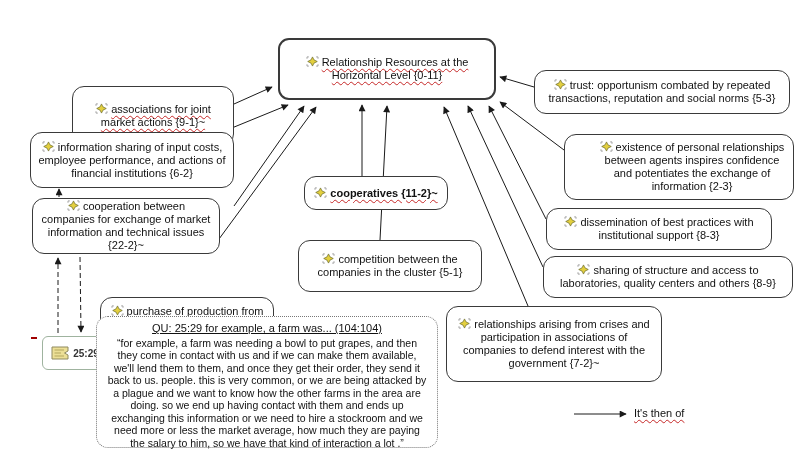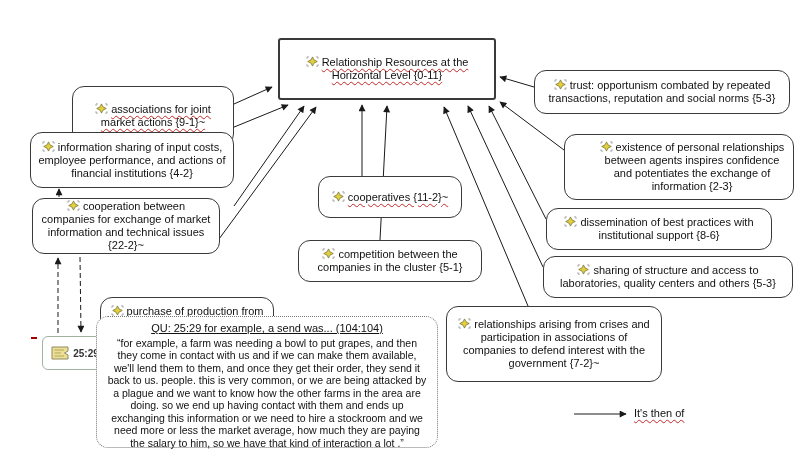--- a/index.html
+++ b/index.html
@@ -8,27 +8,27 @@
   svg.edges{position:absolute;left:0;top:0;z-index:0;}
   .node{position:absolute;z-index:2;background:#fff;border:1.4px solid #3a3a3a;
         border-radius:12px;box-sizing:border-box;display:flex;align-items:center;
         justify-content:center;padding:3px 6px;font-size:11px;line-height:13px;}
   .node .inner{text-align:center;}
   .cic{width:13px;height:11px;margin-right:3px;vertical-align:-1px;}
   .qic{width:18px;height:14px;margin-right:4px;vertical-align:-3px;}
   .wavy{text-decoration:underline;text-decoration-style:wavy;
         text-decoration-color:#c62828;text-decoration-thickness:1px;text-underline-offset:2px;}
   
-  .n-central{left:278px;top:38px;width:218px;height:62px;border-width:2px;border-radius:3px;}
+  .n-central{left:278px;top:38px;width:218px;height:62px;border-width:2px;border-radius:11px;}
   .n-assoc{left:72px;top:86px;width:162px;height:60px;}
   .n-info{left:30px;top:132px;width:204px;height:56px;}
   .n-coop{left:32px;top:198px;width:188px;height:56px;}
   .n-purch{left:100px;top:256px;width:174px;height:42px;margin-top:41px;}
-  .n-coops{left:318px;top:176px;width:144px;height:42px;}
-  .n-comp{left:298px;top:240px;width:184px;height:42px;}
+  .n-coops{left:304px;top:176px;width:144px;height:34px;font-weight:bold;}
+  .n-comp{left:298px;top:240px;width:184px;height:52px;}
   .n-trust{left:534px;top:70px;width:256px;height:44px;}
   .n-exist{left:564px;top:134px;width:230px;height:66px;padding-left:32px;}
   .n-diss{left:546px;top:208px;width:226px;height:42px;}
   .n-share{left:543px;top:256px;width:250px;height:42px;}
   .n-rel{left:446px;top:306px;width:216px;height:76px;}
   .n-quote{left:42px;top:336px;width:66px;height:34px;border:1px solid #9fb39f;
            border-radius:6px;font-weight:bold;font-size:10px;color:#333;}
   .quote-box{position:absolute;z-index:2;left:96px;top:316px;width:342px;height:132px;
              background:#fff;border:1px dotted #777;border-radius:12px;box-sizing:border-box;
              padding:5px 10px;font-size:10.5px;line-height:12.5px;text-align:center;}
@@ -91,21 +91,21 @@
   </div>
 
   <div class="node n-assoc">
     <div class="inner"><svg class="cic">
           <use href="#code-ic"></use>
         </svg><span class="wavy">associations for joint market actions {9-1}~</span></div>
   </div>
   <div class="node n-info">
     <div class="inner"><svg class="cic">
           <use href="#code-ic"></use>
-        </svg><span>information sharing of input costs, employee performance, and actions of financial institutions {4-2}</span></div>
+        </svg><span>information sharing of input costs, employee performance, and actions of financial institutions {6-2}</span></div>
   </div>
   <div class="node n-coop">
     <div class="inner"><svg class="cic">
           <use href="#code-ic"></use>
         </svg><span>cooperation between companies for exchange of market information and technical issues {22-2}~</span></div>
   </div>
   <div class="node n-purch">
     <div class="inner"><svg class="cic">
           <use href="#code-ic"></use>
         </svg><span>purchase of production from other producers {20-1}</span></div>
@@ -128,40 +128,40 @@
         </svg><span>trust: opportunism combated by repeated transactions, reputation and social norms {5-3}</span></div>
   </div>
   <div class="node n-exist">
     <div class="inner"><svg class="cic">
           <use href="#code-ic"></use>
         </svg><span>existence of personal relationships between agents inspires confidence and potentiates the exchange of information {2-3}</span></div>
   </div>
   <div class="node n-diss">
     <div class="inner"><svg class="cic">
           <use href="#code-ic"></use>
-        </svg><span>dissemination of best practices with institutional support {8-6}</span></div>
+        </svg><span>dissemination of best practices with institutional support {8-3}</span></div>
   </div>
   <div class="node n-share">
     <div class="inner"><svg class="cic">
           <use href="#code-ic"></use>
-        </svg><span>sharing of structure and access to laboratories, quality centers and others {5-3}</span></div>
+        </svg><span>sharing of structure and access to laboratories, quality centers and others {8-9}</span></div>
   </div>
   <div class="node n-rel">
     <div class="inner"><svg class="cic">
           <use href="#code-ic"></use>
         </svg><span>relationships arising from crises and participation in associations of companies to defend interest with the government {7-2}~</span></div>
   </div>
 
   <div class="red-marker"></div>
   <div class="node n-quote">
     <div class="inner"><svg class="qic">
           <use href="#quote-ic"></use>
         </svg><span>25:29</span></div>
   </div>
 
   <div class="quote-box">
-    <div class="qtitle">QU: 25:29 for example, a send was... (104:104)</div>
+    <div class="qtitle">QU: 25:29 for example, a farm was... (104:104)</div>
     <div>“for example, a farm was needing a bowl to put grapes, and then they come in contact with us and if we can make them available, we'll lend them to them, and once they get their order, they send it back to us. people. this is very common, or we are being attacked by a plague and we want to know how the other farms in the area are doing. so we end up having contact with them and ends up exchanging this information or we need to hire a stockroom and we need more or less the market average, how much they are paying the salary to him, so we have that kind of interaction a lot .”</div>
   </div>
 
   <div class="legend-label wavy">It's then of</div>
 
 </div>
 
 </body></html>

